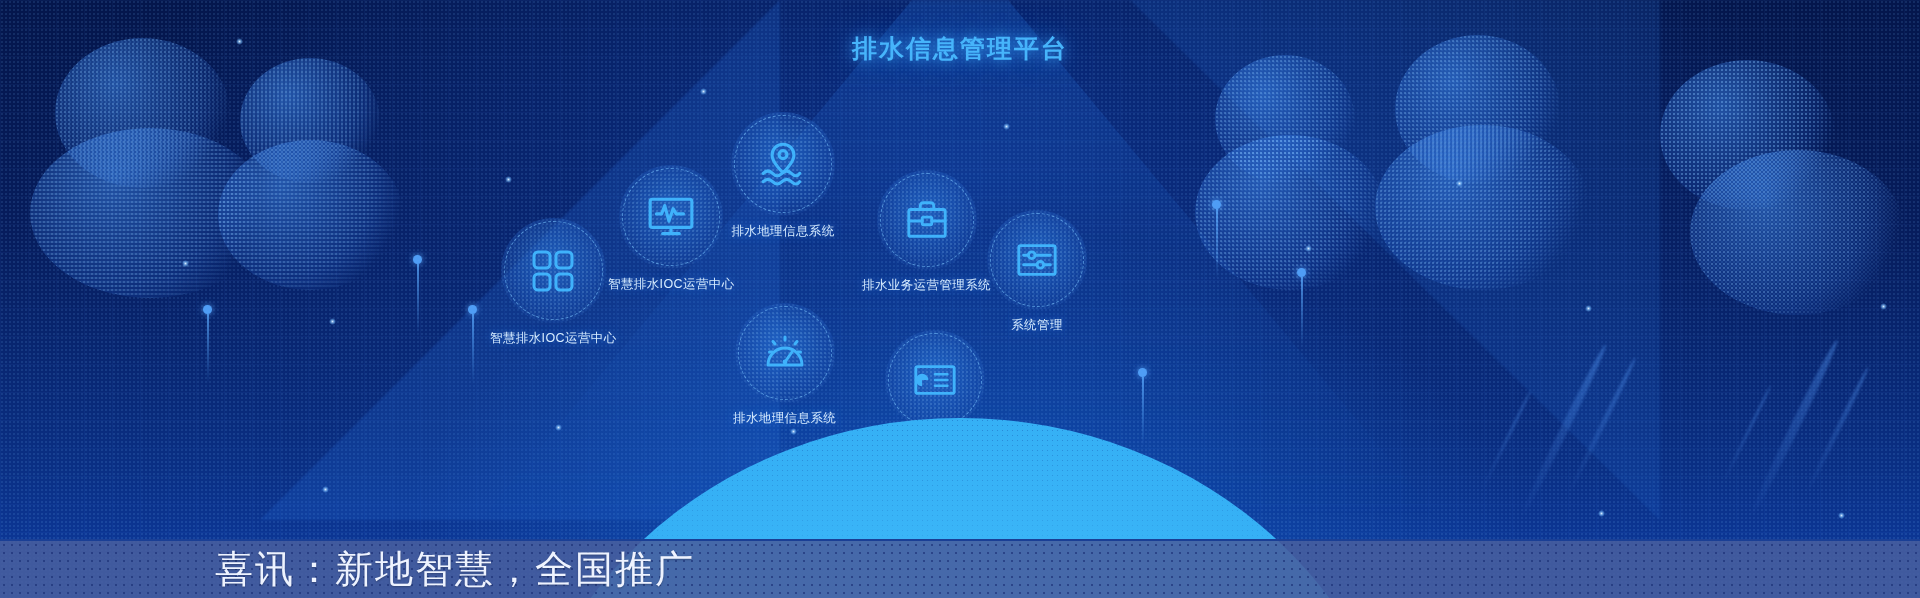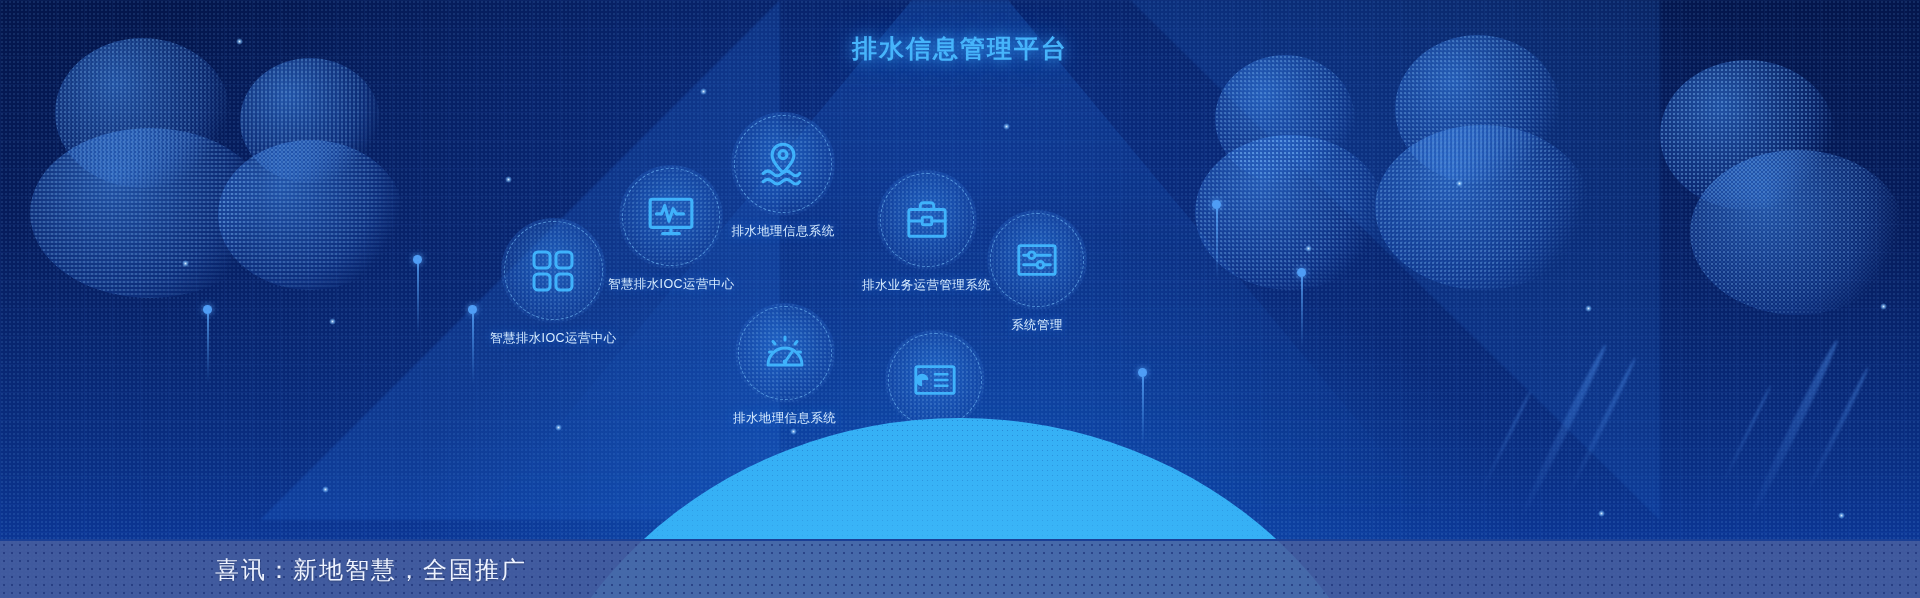--- a/index.html
+++ b/index.html
@@ -179,21 +179,21 @@
   }
   #ticker .tdots {
     position:absolute; inset:0;
     background-image:radial-gradient(rgba(20,40,110,0.55) 1px, transparent 1.2px);
     background-size:8px 8px;
     pointer-events:none;
   }
   #tickerText {
     position:relative; z-index:2;
     margin-left:215px;
-    font-size:24px; color:#eef3ff; letter-spacing:2px;
+    font-size:38px; color:#eef3ff; letter-spacing:2px;
     white-space:nowrap;
     text-shadow:0 1px 2px rgba(0,0,0,.25);
   }
 </style>
 </head>
 <body>
 
 <div id="stage">
 
   <div class="dots"></div>

